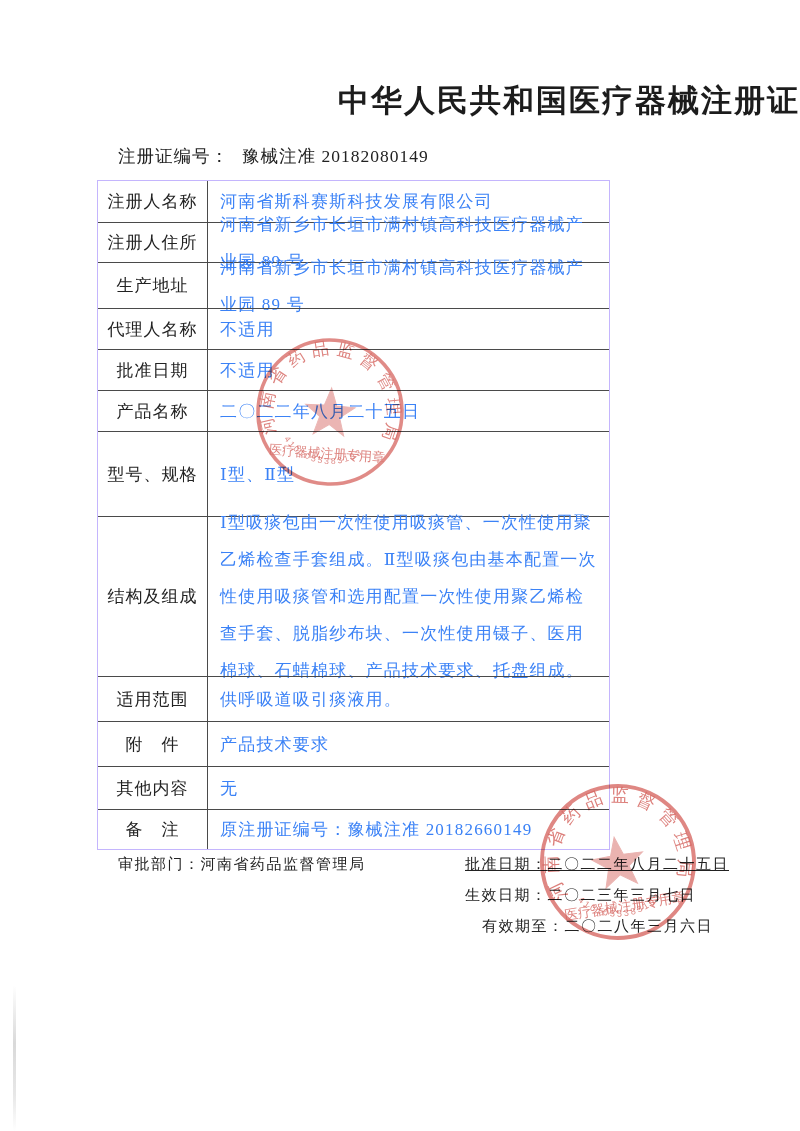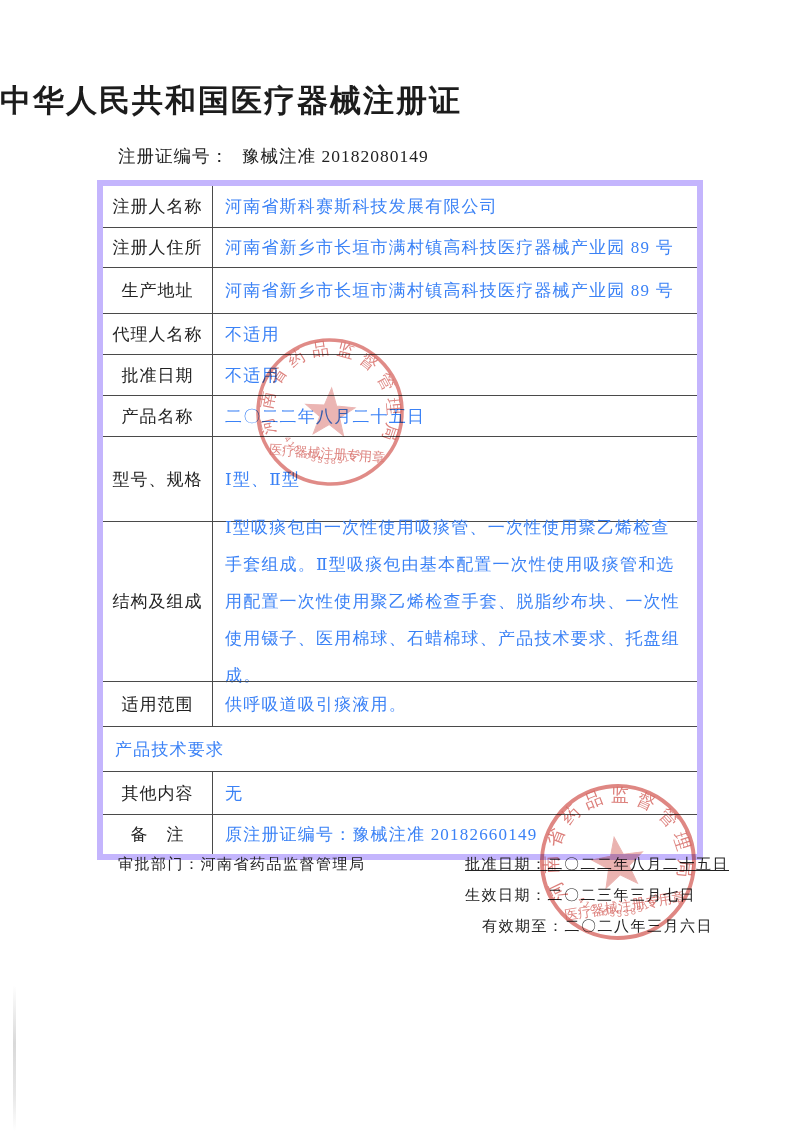--- a/index.html
+++ b/index.html
@@ -2,31 +2,31 @@
 <html><head>
 <meta charset="utf-8">
 <style>
   html,body{margin:0;padding:0;}
   body{
     width:800px;height:1131px;position:relative;background:#ffffff;
     font-family:"Liberation Serif","DejaVu Serif",serif;color:#2b2b2b;
     overflow:hidden;
   }
   .page-title{
-    position:absolute;left:0;top:80px;width:800px;text-align:left;
+    position:absolute;left:0;top:80px;width:800px;text-align:right;
     font-size:31px;font-weight:bold;letter-spacing:2px;color:#1c1c1c;
   }
   .regno-line{
     position:absolute;left:118px;top:144px;font-size:17.5px;letter-spacing:1px;color:#222;
   }
   .regno-line .v{margin-left:13px;}
   
   .tbl{
-    position:absolute;left:97px;top:180px;width:606px;
-    border:6px solid #c4b5fd;box-sizing:border-box;
+    position:absolute;left:97px;top:180px;width:513px;
+    border:1px solid #c4b5fd;box-sizing:border-box;
     display:flex;flex-direction:column;
   }
   .row{display:flex;border-top:1px solid #4a4a4a;box-sizing:border-box;}
   .row:first-child{border-top:none;}
   .lbl{
     width:110px;flex:0 0 110px;border-right:1px solid #4a4a4a;box-sizing:border-box;
     display:flex;align-items:center;justify-content:center;text-align:center;
     font-size:17px;letter-spacing:1px;color:#222;padding:0 4px;
   }
   .val{
@@ -90,20 +90,21 @@
   </div>
   <div class="row" style="height:160px">
     <div class="lbl">结构及组成</div>
     <div class="val multiline">Ⅰ型吸痰包由一次性使用吸痰管、一次性使用聚乙烯检查手套组成。Ⅱ型吸痰包由基本配置一次性使用吸痰管和选用配置一次性使用聚乙烯检查手套、脱脂纱布块、一次性使用镊子、医用棉球、石蜡棉球、产品技术要求、托盘组成。</div>
   </div>
   <div class="row" style="height:45px">
     <div class="lbl">适用范围</div>
     <div class="val">供呼吸道吸引痰液用。</div>
   </div>
   <div class="row" style="height:45px">
+    <div class="lbl">附　件</div>
     <div class="val">产品技术要求</div>
   </div>
   <div class="row" style="height:43px">
     <div class="lbl">其他内容</div>
     <div class="val">无</div>
   </div>
   <div class="row" style="height:40px">
     <div class="lbl">备　注</div>
     <div class="val">原注册证编号：豫械注准 20182660149</div>
   </div>

